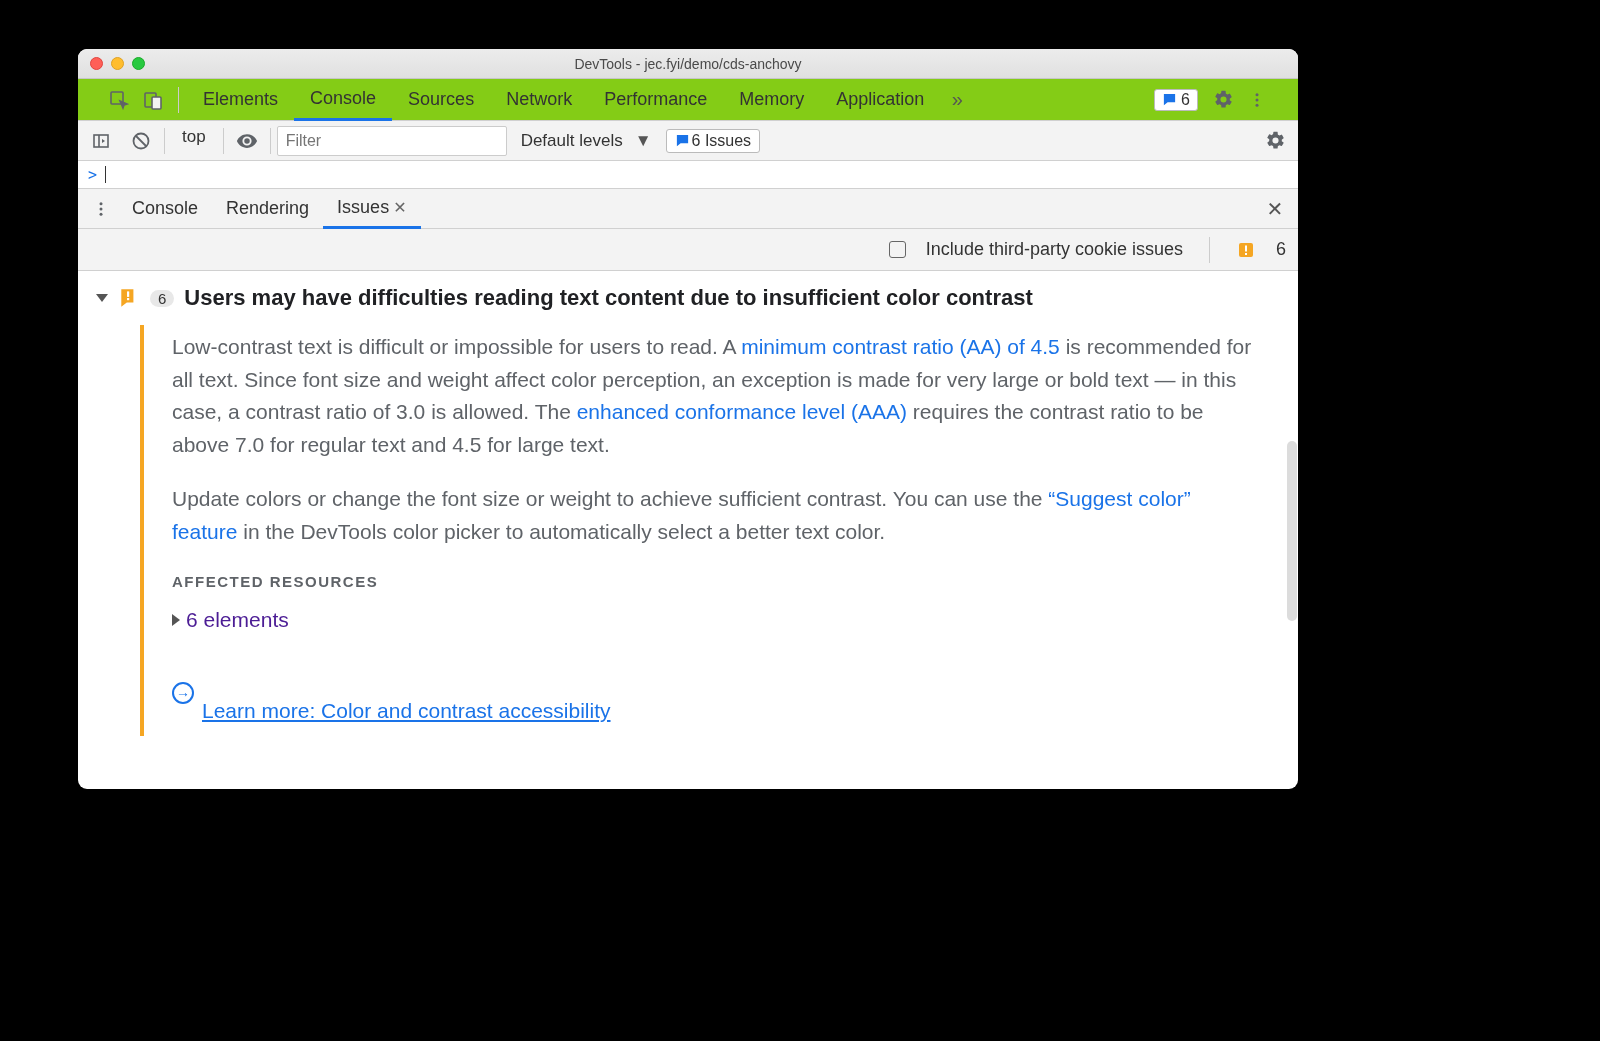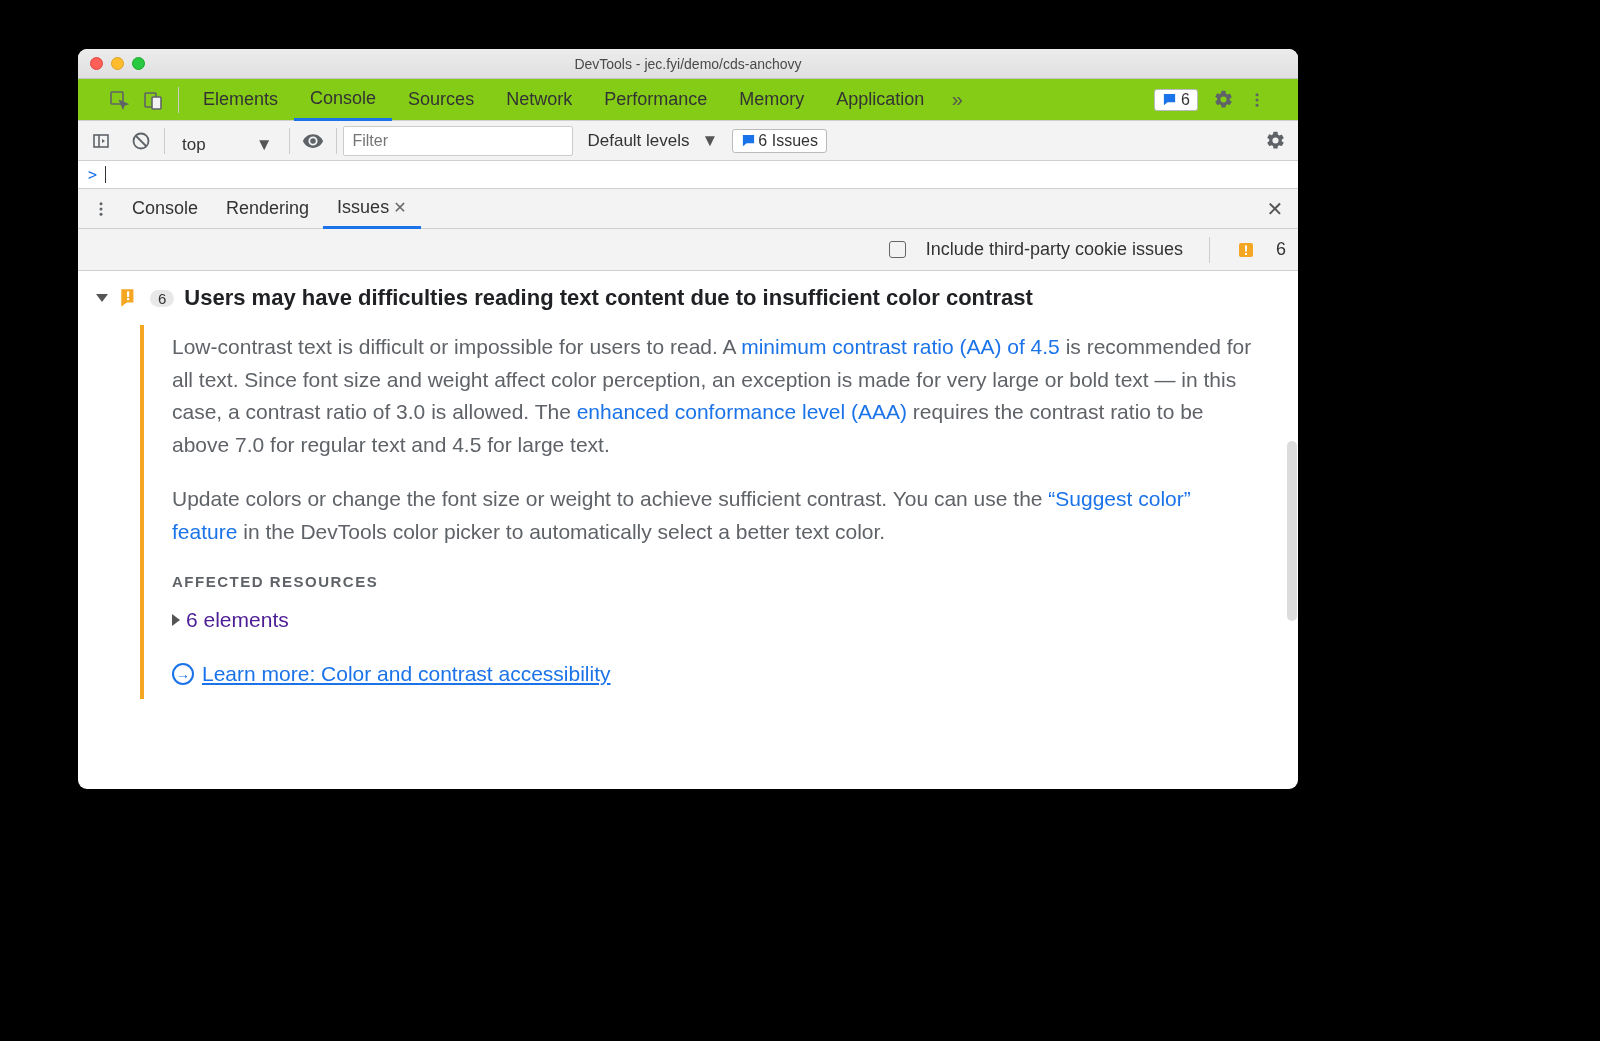--- a/index.html
+++ b/index.html
@@ -88,23 +88,24 @@
     background: #f3f3f3;
     border-bottom: 1px solid #d0d0d0;
     display:flex; align-items:center;
     padding: 0 6px;
     font-size:17px;
     color:#333;
     gap:6px;
   }
   .ctx-dropdown {
     height: 30px;
-    display:flex; align-items:flex-end; gap:50px;
+    display:flex; align-items:flex-start; gap:50px;
     background:#f3f3f3; padding:0 10px; cursor:pointer;
     border: 1px solid transparent;
+    flex-direction: column;
   }
   .filter-input {
     width:230px; height:30px; font-size:16px; padding:0 8px;
     border:1px solid #ccc; background:#fff; border-radius:2px;
   }
   .levels-dd { display:flex; align-items:center; gap:12px; cursor:pointer; padding:0 8px; }
   .issues-chip {
     display:flex; align-items:center; gap:2px;
     background:#fff; border:1px solid #bbb; border-radius:3px;
     padding:2px 8px; font-size:16px; cursor:pointer;
@@ -161,21 +162,21 @@
   .count-pill {
     background:#e8e8e8; border-radius:10px; padding:0 8px; font-size:15px;
     min-width:22px; text-align:center; color:#333;
   }
   .issue-title { font-weight:600; color:#202124; font-size:22px; }
   .issue-detail {
     margin-left: 44px; border-left: 4px solid #f5a623; padding: 6px 20px 8px 28px;
     color:#5f6368; font-size:21px; line-height:1.55;
   }
   .issue-detail p { margin-bottom: 22px; }
-  .issue-detail a { color:#1a73e8; text-decoration:none; }
+  .issue-detail a { color:#1a73e8; text-decoration:none;margin-top:37px; }
   .aff-label { letter-spacing:1.5px; font-size:15px; color:#5f6368; font-weight:600; margin-top:12px; margin-bottom:10px;}
   .aff-row { display:flex; align-items:center; gap:6px; margin-bottom:22px;}
   .triangle-right {
     width:0; height:0; border-top:6px solid transparent; border-bottom:6px solid transparent; border-left:8px solid #555;
     cursor:pointer;
   }
   .learn-row { display:flex; align-items:center; gap:8px; }
   .learn-row a { text-decoration:underline; color:#1a73e8; }
   .circ-arrow {
     width:22px; height:22px; border:2px solid #1a73e8; border-radius:50%;

